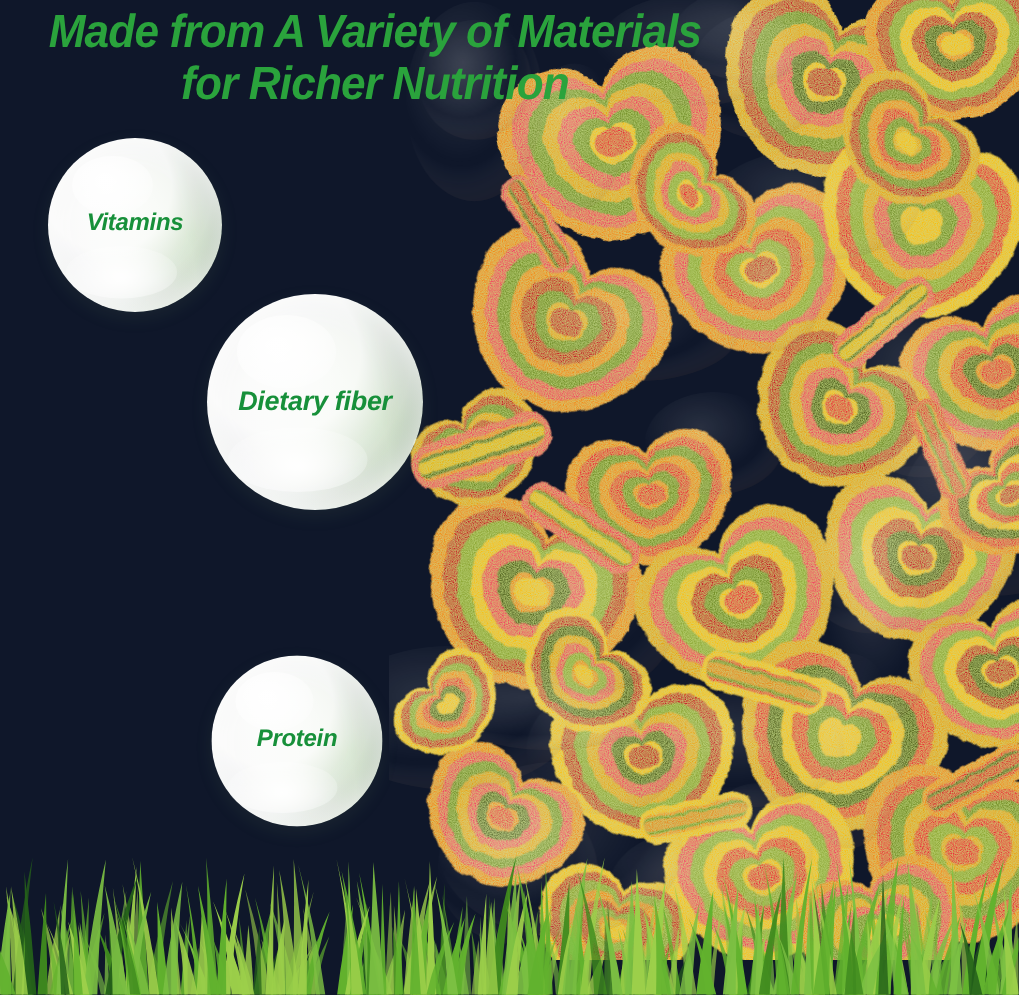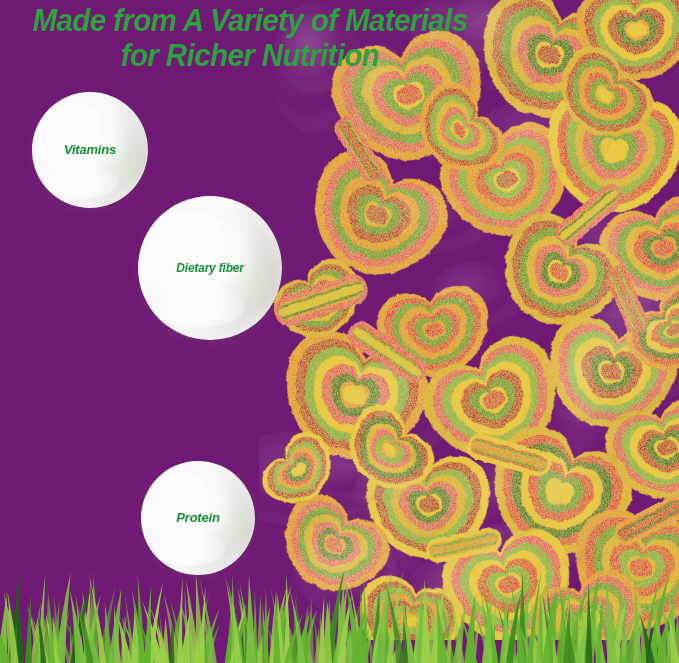--- a/index.html
+++ b/index.html
@@ -88,41 +88,41 @@
   .bubble-label{
     position:absolute;
     left:0; right:0;
     top:50%;
     transform:translateY(-52%);
     text-align:center;
     color:#17903a;
     font-family:"Liberation Sans", sans-serif;
     font-weight:bold;
     font-style:italic;
-    font-size:13px;
+    font-size:16px;
     letter-spacing:-0.2px;
     white-space:nowrap;
     z-index:2;
   }
-  .bubble.big .bubble-label{ font-size:12px; }
+  .bubble.big .bubble-label{ font-size:18px; }
 
   
   #grass-strip{
     position:absolute;
     left:0; bottom:0;
     width:679px;
     height:105px;
     z-index:50;
   }
   #grass-strip svg{ display:block; width:100%; height:100%; }
 </style>
 </head>
 <body>
 
-<div id="stage" style="background: #701a75;">
+<div id="stage" style="background: #0f172a;">
 
   <div id="food-pile">
     <svg viewBox="0 0 420 640" preserveAspectRatio="none" aria-hidden="true">
       <defs>
 
         <filter id="grain" x="-10%" y="-10%" width="120%" height="120%">
           <feTurbulence type="fractalNoise" baseFrequency="0.95" numOctaves="3" seed="7" result="n"></feTurbulence>
           <feColorMatrix in="n" type="saturate" values="0.2" result="ns"></feColorMatrix>
           <feComposite in="ns" in2="SourceGraphic" operator="in" result="grainmask"></feComposite>
           <feBlend in="SourceGraphic" in2="grainmask" mode="multiply"></feBlend>
@@ -1354,21 +1354,21 @@
     <span class="title-line l1" style="color: rgb(42, 163, 60);">Made from A Variety of Materials</span>
     <span class="title-line l2" style="color: rgb(42, 163, 60);">for Richer Nutrition</span>
   </div>
 
   <div class="bubble" style="left: 32px; top: 92px; width: 116px; height: 116px;">
     <span class="bubble-label" style="color: rgb(23, 144, 58);">Vitamins</span>
   </div>
   <div class="bubble big" style="left: 138px; top: 196px; width: 144px; height: 144px;">
     <span class="bubble-label" style="color: rgb(23, 144, 58);">Dietary fiber</span>
   </div>
-  <div class="bubble" style="left: 141px; top: 461px; width: 114px; height: 114px;">
+  <div class="bubble" style="left: 141px; top: 437px; width: 114px; height: 114px;">
     <span class="bubble-label" style="color: rgb(23, 144, 58);">Protein</span>
   </div>
 
   <div id="grass-strip">
     <svg viewBox="0 0 679 105" preserveAspectRatio="none" aria-hidden="true">
       <g id="grass-blades">
           <path d="M 181.28712892923505 109
        Q 179.35204675290734 86.46828991174698, 174.12917204294354 68.0332543849945
        Q 183.53353346798568 87.69729228019715, 188.8898320475593 109 Z" fill="#9ccf4a" opacity="0.72"></path>
           <path d="M 577.2521984100342 109

